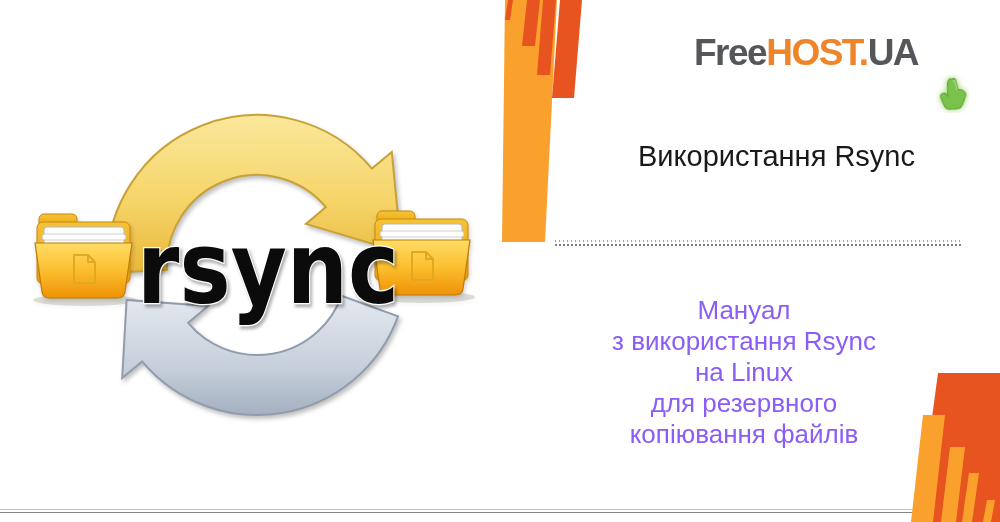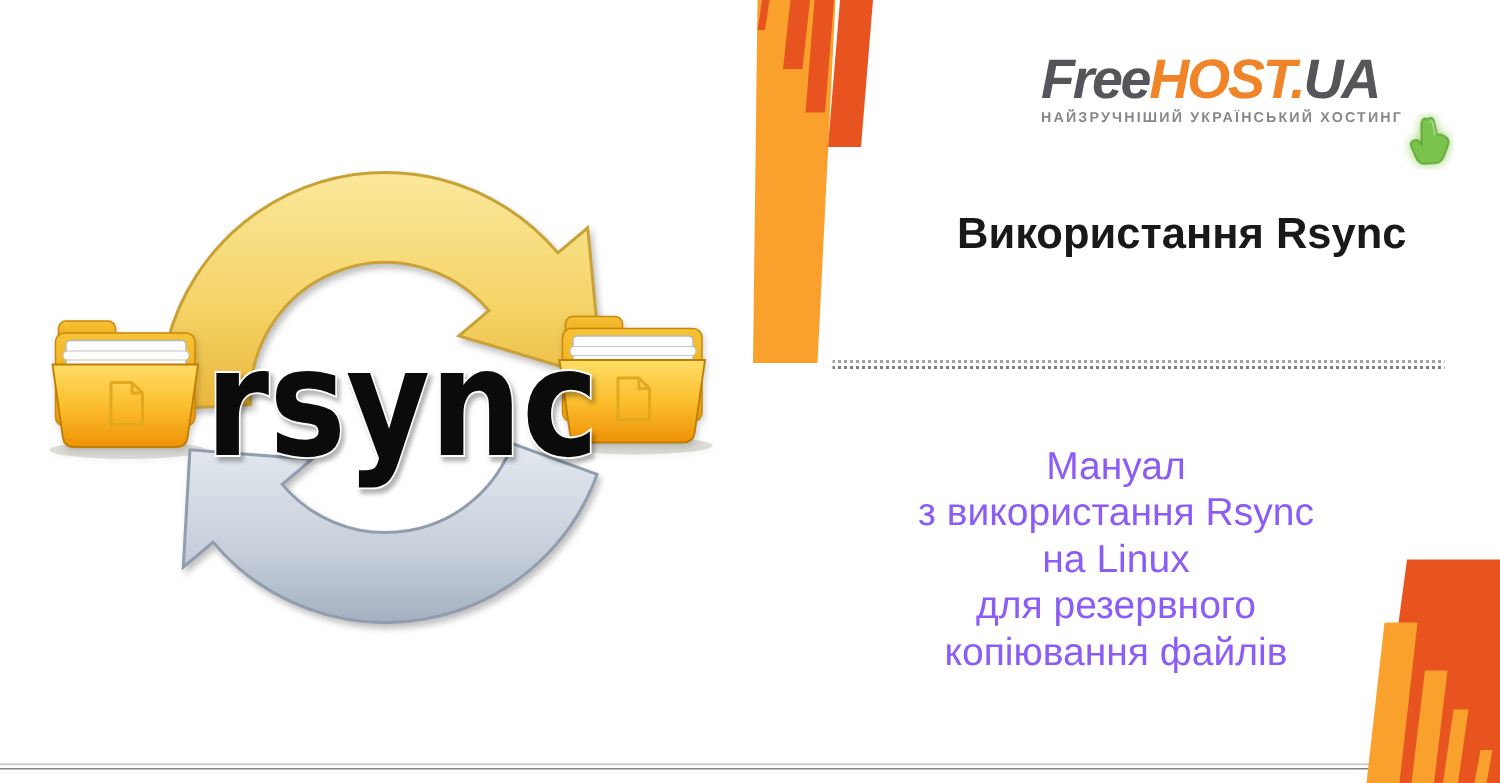--- a/index.html
+++ b/index.html
@@ -22,34 +22,34 @@
   
   #bottom-line{
     left:0;top:509px;width:1000px;height:2px;z-index:2;
     border-top:1px solid #c2c2c2;border-bottom:1px solid #848484;
     background:#fdfdfd;
   }
 
   
   #brand{left:694px;top:34px;width:250px;z-index:5;cursor:pointer;}
   .brand-name{
-    font-style:italic;font-weight:bold;font-size:37px;line-height:38px;
+    font-weight:bold;font-size:37px;line-height:38px;
     letter-spacing:-1.5px;color:#54565a;white-space:nowrap;
   }
   .brand-name .orange{color:#ef8428;}
   .brand-tagline{
     margin-top:1px;font-size:9.5px;font-weight:bold;letter-spacing:1.45px;
     color:#85878a;white-space:nowrap;
   }
   #hand-cursor{left:935px;top:75px;width:34px;height:38px;z-index:6;}
 
   
   #page-title{
     left:638px;top:140px;width:330px;z-index:5;
-    font-size:29px;font-weight:bold;letter-spacing:0px;color:#191919;
+    font-size:29px;font-weight:normal;letter-spacing:0px;color:#191919;
     white-space:nowrap;
   }
   #dotted-sep{left:555px;top:240px;width:408px;height:8px;z-index:5;}
   #dotted-sep .row{
     height:2px;margin-bottom:2px;
     background:repeating-linear-gradient(90deg,#a3a3a3 0 1.5px,transparent 1.5px 4px);
   }
   #dotted-sep .row.dark{
     background:repeating-linear-gradient(90deg,#7e7e7e 0 2px,transparent 2px 4px);
   }
@@ -141,21 +141,20 @@
   <polygon points="43,45 65,45 53,152 31,152" fill="#f9a12c"></polygon>
   <polygon points="70,77 85,77 76,152 61,152" fill="#f9a12c"></polygon>
   <polygon points="89,103 99,103 92,152 82,152" fill="#f9a12c"></polygon>
   <polygon points="107,130 115,130 111,152 103,152" fill="#f9a12c"></polygon>
 </svg>
 
 <div id="brand" class="abs">
   <div class="brand-name">
     <span>Free</span><span class="orange">HOST.</span><span>UA</span>
   </div>
-  <div class="brand-tagline">НАЙЗРУЧНІШИЙ УКРАЇНСЬКИЙ ХОСТИНГ</div>
 </div>
 
 <svg id="hand-cursor" class="abs" viewBox="0 0 24 28">
   <g transform="rotate(8 12 14)" style="filter:drop-shadow(0 0 2.5px rgba(150,205,100,0.95));">
     <path d="M10.4 3.2 q1.9 -1.6 3.1 0.5 l2.4 6.6 q2.3 -0.9 4.5 0.5 q2.2 1.3 1.7 3.5 l-1.4 6.3 q-0.7 3.1 -3.7 3.7 l-4.8 1 q-3.1 0.5 -4.7 -2.1 l-3.2 -5.2 q-1.3 -2.1 0.7 -3.3 q1.6 -1 3.1 0.4 l1 1 l-1.5 -9.6 q-0.3 -2 1.1 -3.3 z" fill="#79c24c" stroke="#5fa634" stroke-width="0.8"></path>
     <path d="M11.6 4.4 q0.9 -0.7 1.4 0.3 l2.1 5.9" fill="none" stroke="#a7d984" stroke-width="1" stroke-linecap="round"></path>
   </g>
 </svg>
 
 <div id="page-title" class="abs">Використання Rsync</div>

